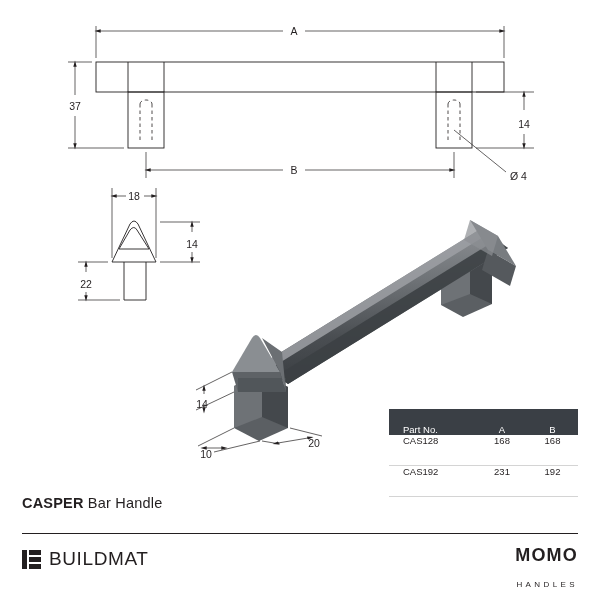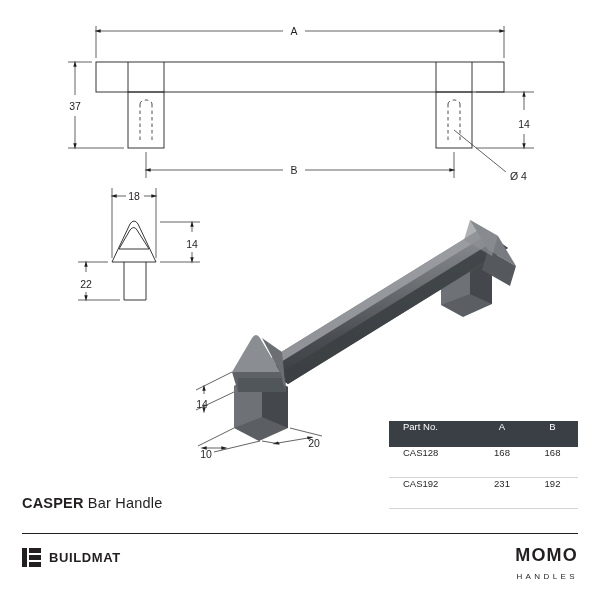--- a/index.html
+++ b/index.html
@@ -63,59 +63,58 @@
   }
   .brand-left .mark .bar {
     position: absolute;
     background: #231f20;
   }
   .brand-left .mark .b1 { left: 0; top: 0; width: 5px; height: 19px; }
   .brand-left .mark .b2 { left: 7px; top: 0; width: 12px; height: 5px; }
   .brand-left .mark .b3 { left: 7px; top: 7px; width: 12px; height: 5px; }
   .brand-left .mark .b4 { left: 7px; top: 14px; width: 12px; height: 5px; }
   .brand-left .name {
-    font-size: 13px;
-    font-weight: bold;
+    font-size: 19px;
+    font-weight: normal;
     letter-spacing: 0.6px;
     color: #231f20;
   }
   .brand-right {
     position: absolute;
     right: 22px;
     top: 546px;
     text-align: right;
   }
   .brand-right .momo {
     font-size: 18px;
     font-weight: bold;
     letter-spacing: 1.2px;
     color: #231f20;
     line-height: 1;
   }
   .brand-right .handles {
     font-size: 8px;
     letter-spacing: 3.4px;
     color: #231f20;
-    margin-top: 8px;
+    margin-top: 16px;
   }
   
   .spec-table {
     position: absolute;
     left: 389px;
     top: 409px;
     width: 189px;
     font-size: 9.5px;
   }
   .spec-table .thead {
     background: #3a3f45;
     color: #ffffff;
     display: flex;
     height: 26px;
-    align-items: flex-start;
-    margin-top: 12px;
+    align-items: flex-end;
   }
   .spec-table .row {
     display: flex;
     height: 30px;
     border-bottom: 1px solid #d4d4d4;
     color: #231f20;
   }
   .spec-table .row.last {
     border-bottom: 1px solid #d4d4d4;
   }

